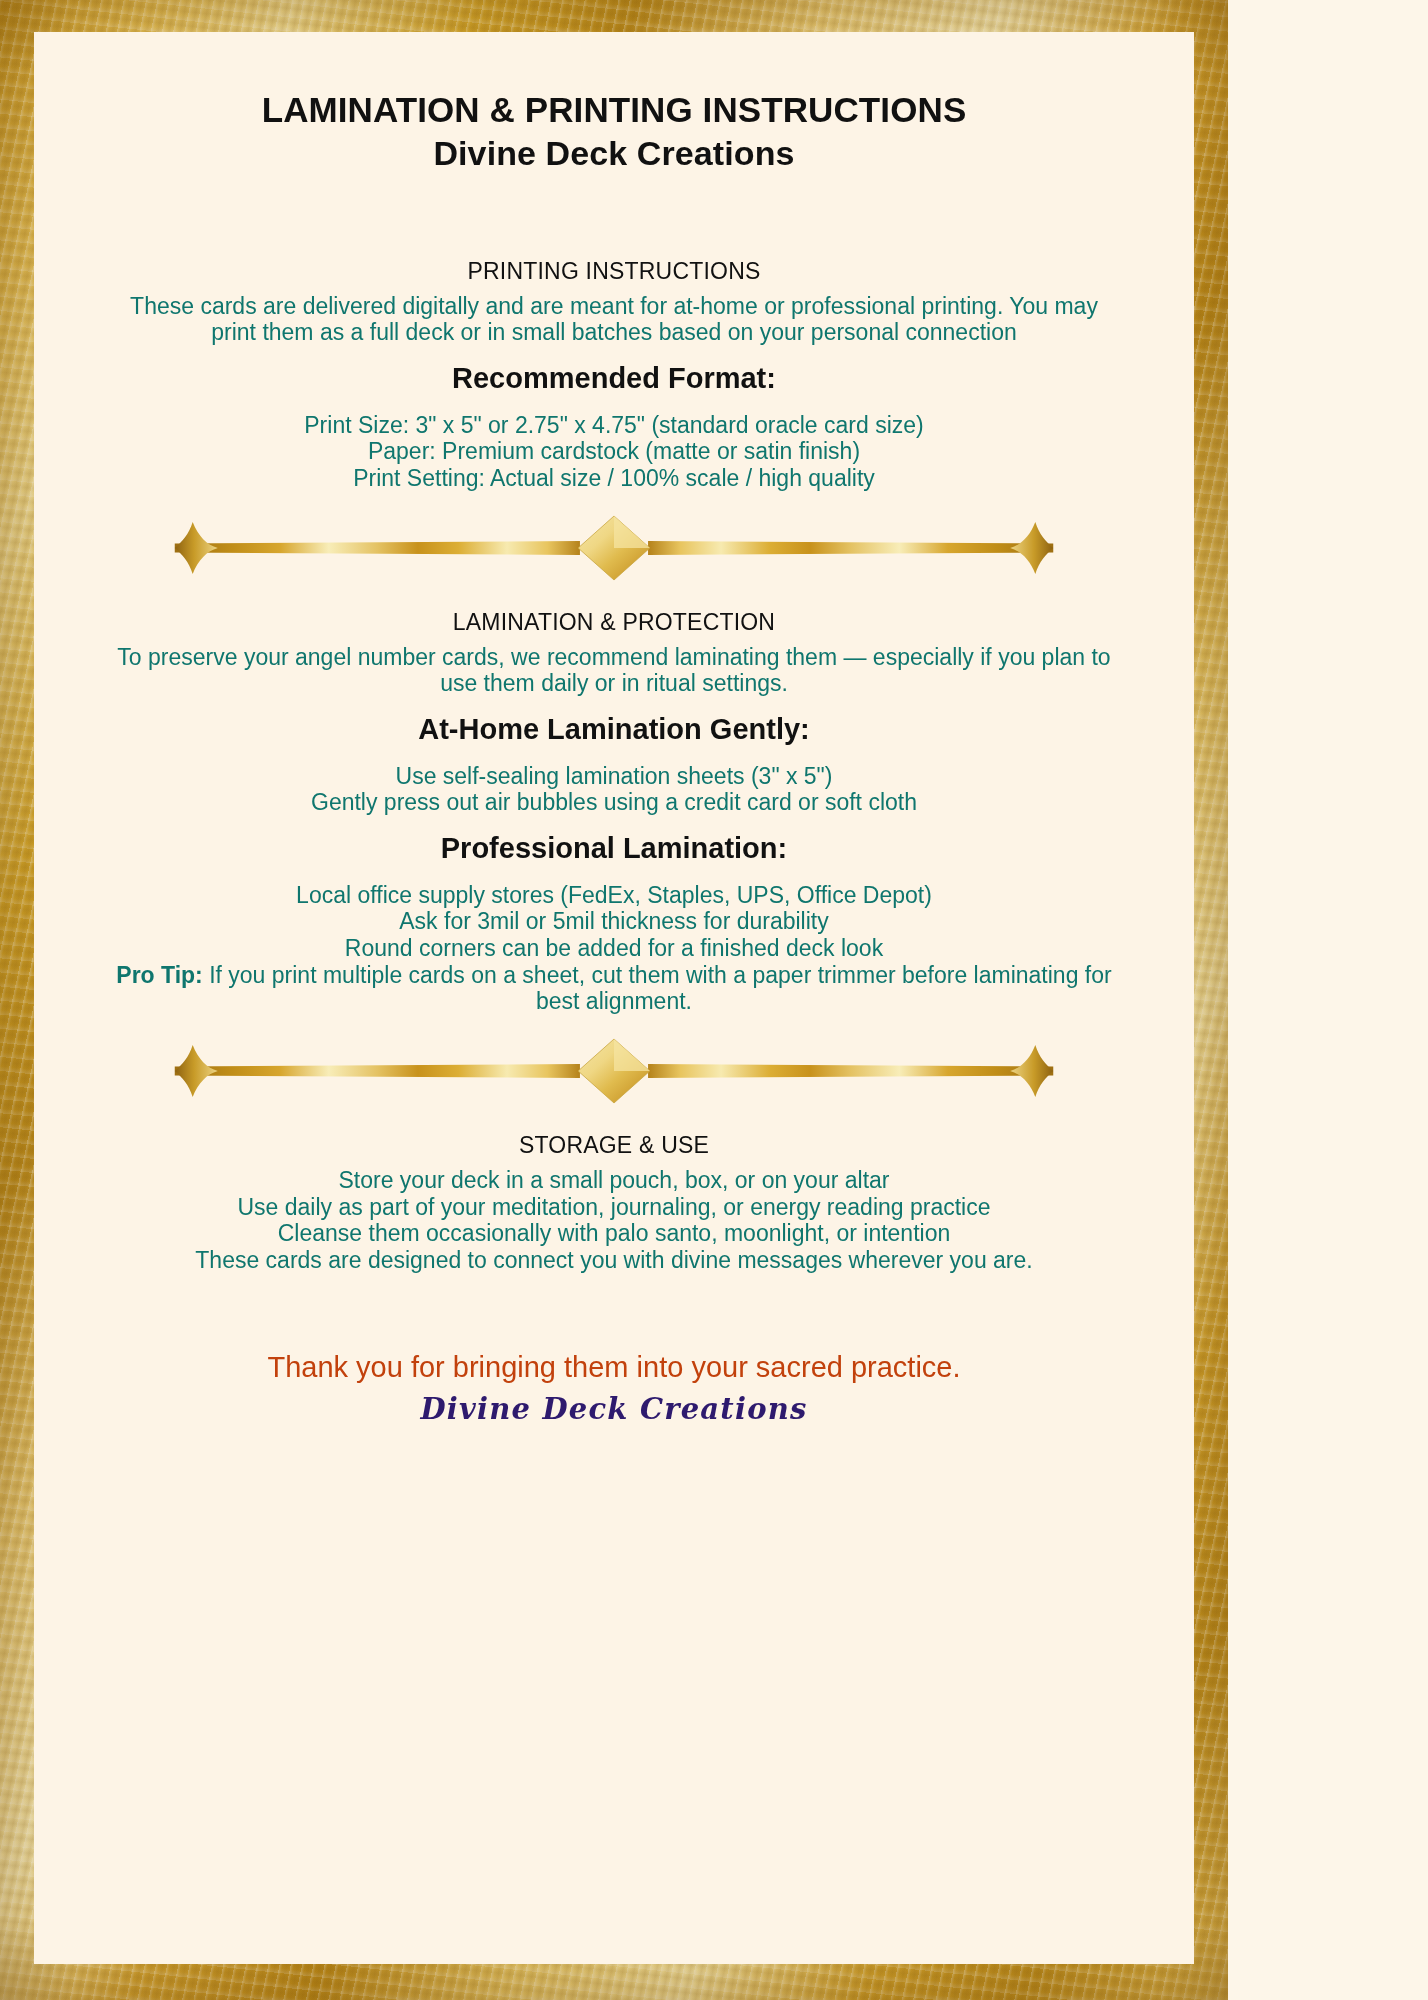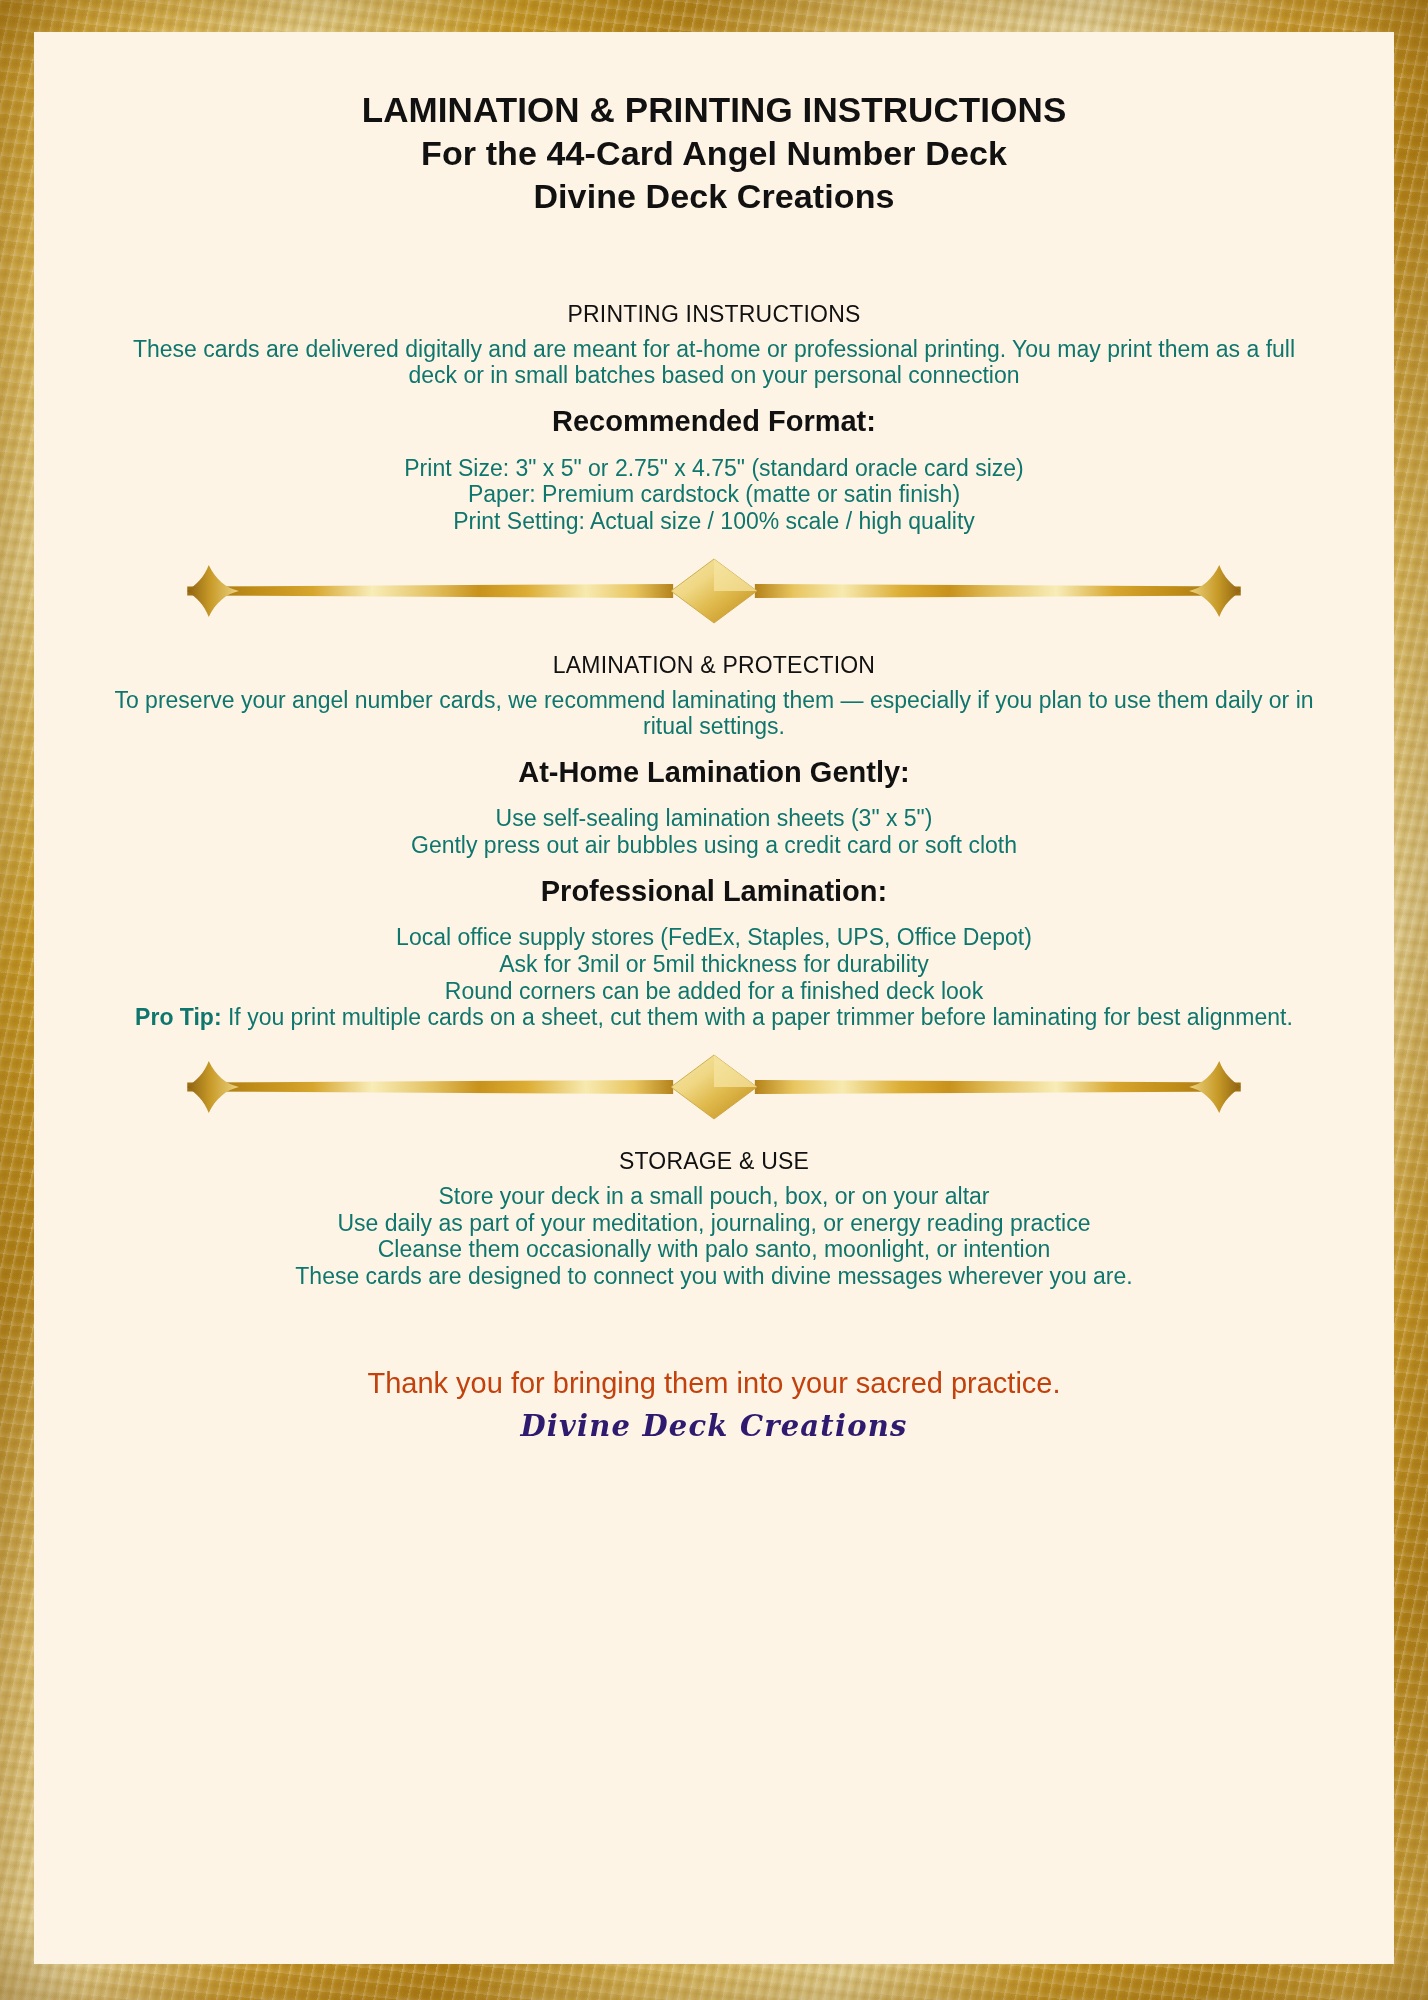--- a/index.html
+++ b/index.html
@@ -10,21 +10,21 @@
     width: 1428px;
     height: 2000px;
     font-family: "Liberation Sans", sans-serif;
     background: #fdf6e9;
     overflow: hidden;
   }
 
   
   .page {
     position: relative;
-    width: 1428px;
+    width: 1228px;
     height: 2000px;
     box-sizing: border-box;
     background:
       repeating-linear-gradient(102deg,
         rgba(255,255,255,0.30) 0px,
         rgba(255,255,255,0.00) 3px,
         rgba(140,95,15,0.14) 7px,
         rgba(255,255,255,0.00) 11px),
       repeating-linear-gradient(6deg,
         rgba(255,255,255,0.22) 0px,
@@ -144,21 +144,20 @@
   }
 </style>
 </head>
 <body>
 
 <div class="page">
   <div class="card">
 
     <div class="title-block">
       <div class="title-line l1">LAMINATION &amp; PRINTING INSTRUCTIONS</div>
-      <div class="title-line l2">For the 44-Card Angel Number Deck</div>
       <div class="title-line l3">Divine Deck Creations</div>
     </div>
 
     <div class="section">
       <div class="section-heading">PRINTING INSTRUCTIONS</div>
       <p class="body-line">These cards are delivered digitally and are meant for at-home or professional printing. You may print them as a full deck or in small batches based on your personal connection</p>
       <div class="sub-heading">Recommended Format:</div>
       <div class="body-line">Print Size: 3" x 5" or 2.75" x 4.75" (standard oracle card size)</div>
       <div class="body-line">Paper: Premium cardstock (matte or satin finish)</div>
       <div class="body-line">Print Setting: Actual size / 100% scale / high quality</div>

